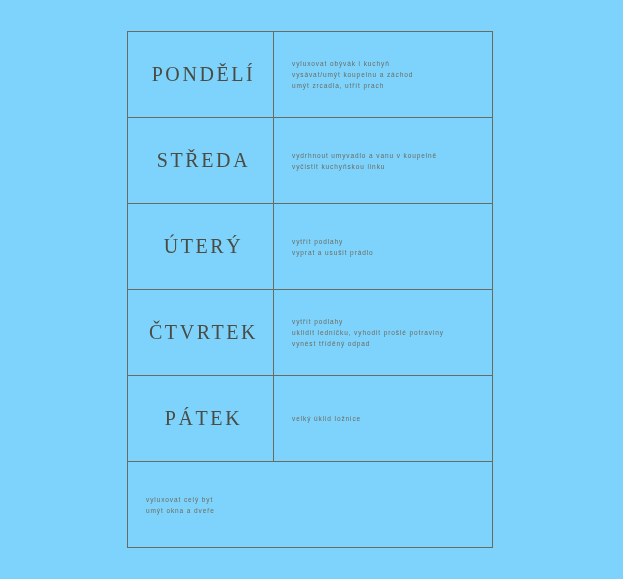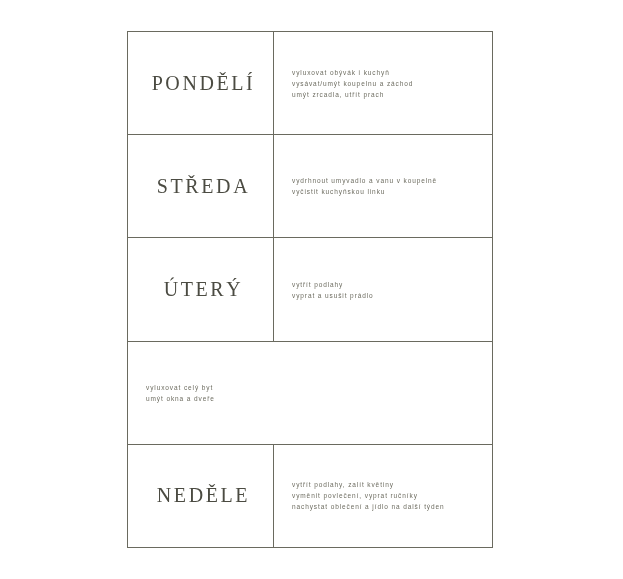--- a/index.html
+++ b/index.html
@@ -10,21 +10,21 @@
     width: 623px;
     height: 579px;
     background: #c9c7bb;
     font-family: "Liberation Serif", serif;
     overflow: hidden;
   }
   .page {
     position: relative;
     width: 623px;
     height: 579px;
-    background: #ffffff;
+    background: #7dd3fc;
   }
   .schedule-table {
     position: absolute;
     left: 127px;
     top: 31px;
     width: 366px;
     height: 517px;
     border: 1px solid #6a6a5f;
     box-sizing: border-box;
     display: flex;
@@ -105,34 +105,42 @@
     <div class="row">
       <div class="day-cell">
         <span class="day-label">ÚTERÝ</span>
       </div>
       <div class="task-cell">
         <div class="task-line">vytřít podlahy</div>
         <div class="task-line">vyprat a usušit prádlo</div>
       </div>
     </div>
 
+    <div class="row">
+      <div class="day-cell">
+        <span class="day-label">ČTVRTEK</span>
+      </div>
+      <div class="task-cell">
+        <div class="task-line">vytřít podlahy</div>
+        <div class="task-line">uklidit ledničku, vyhodit prošlé potraviny</div>
+        <div class="task-line">vynést tříděný odpad</div>
+      </div>
+    </div>
 
+    <div class="row">
+      <div class="day-cell">
+        <span class="day-label">PÁTEK</span>
+      </div>
+      <div class="task-cell">
+        <div class="task-line">velký úklid ložnice</div>
+      </div>
+    </div>
 
     <div class="row">
       <div class="task-cell">
         <div class="task-line">vyluxovat celý byt</div>
         <div class="task-line">umýt okna a dveře</div>
       </div>
     </div>
 
-    <div class="row">
-      <div class="day-cell">
-        <span class="day-label">NEDĚLE</span>
-      </div>
-      <div class="task-cell">
-        <div class="task-line">vytřít podlahy, zalít květiny</div>
-        <div class="task-line">vyměnit povlečení, vyprat ručníky</div>
-        <div class="task-line">nachystat oblečení a jídlo na další týden</div>
-      </div>
-    </div>
 
   </div>
 </div>
 
 </body></html>

